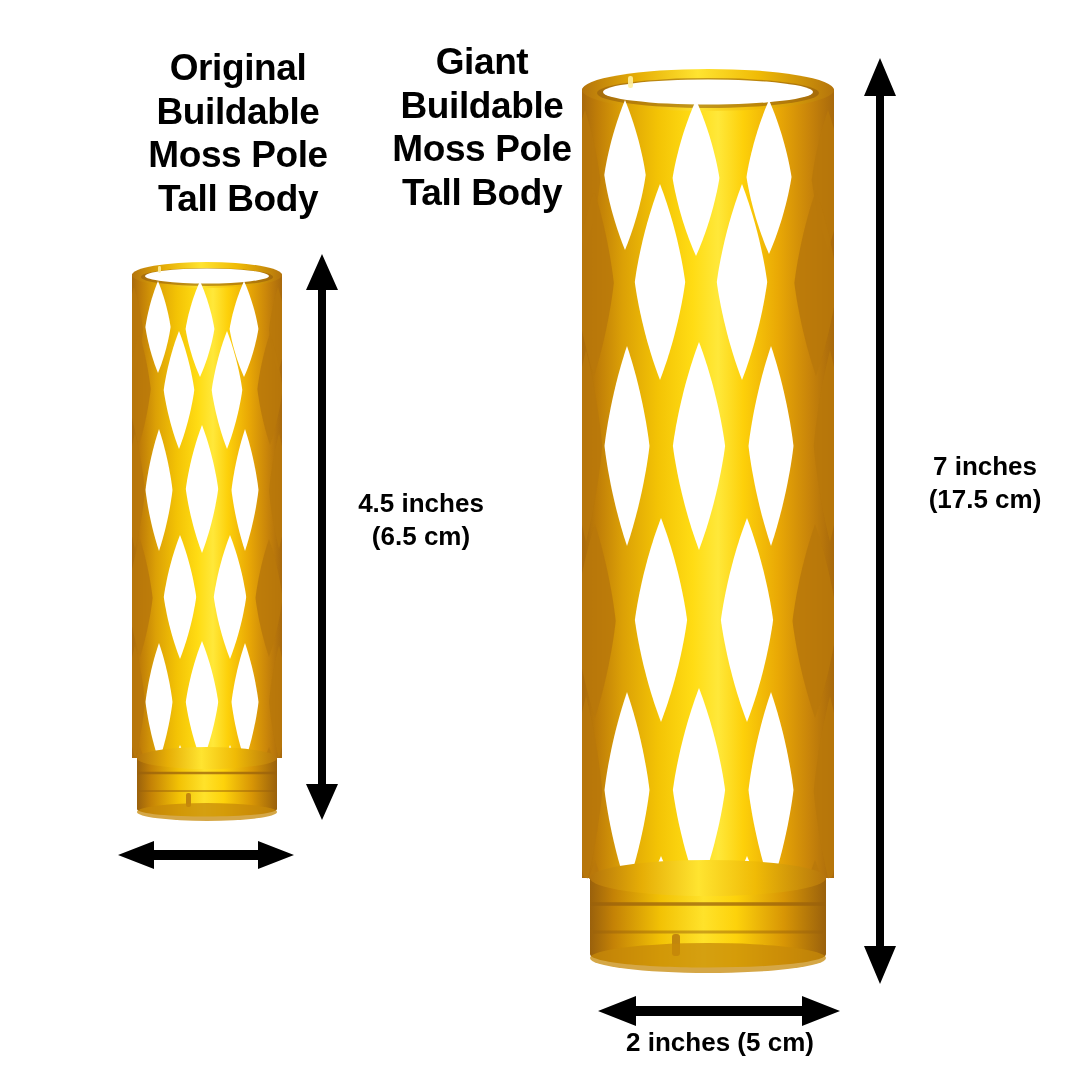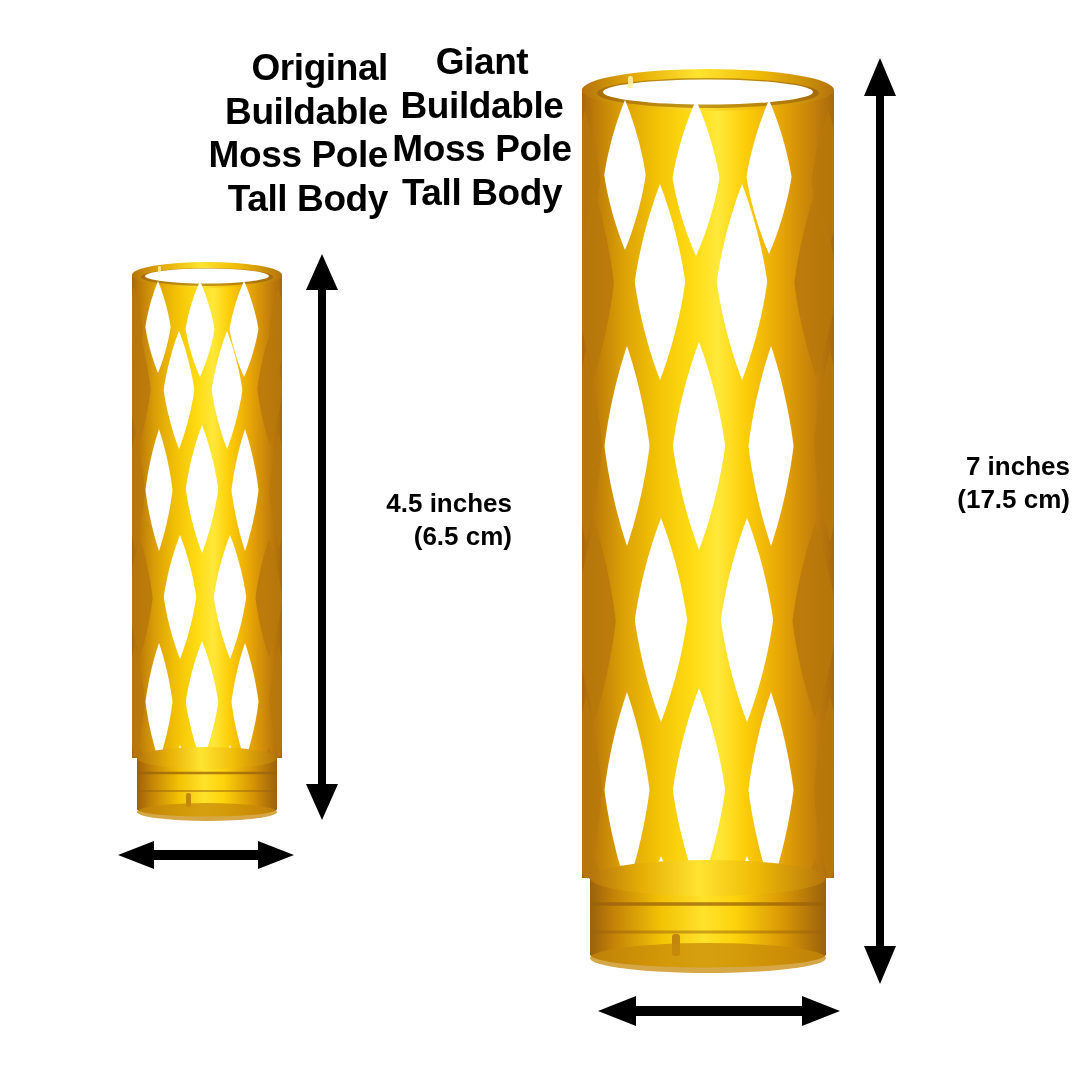--- a/index.html
+++ b/index.html
@@ -27,34 +27,33 @@
     font-weight: bold;
     line-height: 1.18;
     letter-spacing: -0.4px;
     white-space: pre-line;
   }
   #title-original {
     left: 88px;
     top: 46px;
     width: 300px;
     font-size: 37px;
-    text-align: right;
   }
   #title-giant {
     left: 366px;
     top: 40px;
     width: 232px;
     font-size: 37px;
   }
 
   .dim-label {
     position: absolute;
     color: #000000;
     font-weight: bold;
-    text-align: right;
+    text-align: center;
     line-height: 1.25;
     white-space: pre-line;
   }
   #label-small-height {
     left: 330px;
     top: 487px;
     width: 182px;
     font-size: 26px;
   }
   #label-small-width {
@@ -328,14 +327,15 @@
     <path d="M2 17 L40 2 L40 12 L206 12 L206 2 L244 17 L206 32 L206 22 L40 22 L40 32 Z" fill="#000000"></path>
   </svg>
 
   <div class="dim-label" id="label-small-height">4.5 inches
 (6.5 cm)</div>
 
 
   <div class="dim-label" id="label-giant-height">7 inches
 (17.5 cm)</div>
 
+  <div class="dim-label" id="label-giant-width">2 inches (5 cm)</div>
 
 </div>
 
 </body></html>

